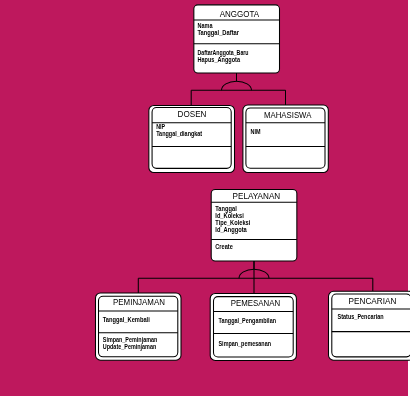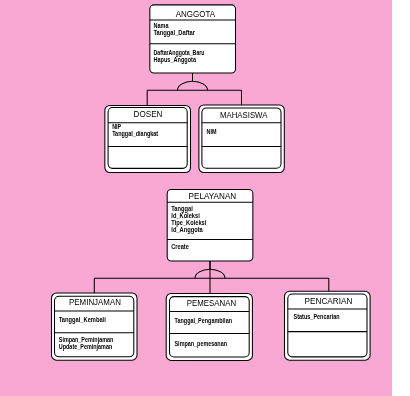--- a/index.html
+++ b/index.html
@@ -1,18 +1,18 @@
 <!DOCTYPE html>
 <html><head>
 <meta charset="utf-8">
 <title>Class Diagram</title>
 <style>
   html,body{margin:0;padding:0;background:#ffffff;}
   body{width:410px;height:396px;overflow:hidden;font-family:"Liberation Sans",sans-serif;}
-  #stage{position:relative;width:392px;height:396px;background:#f9a8d4;}
+  #stage{position:relative;width:364px;height:396px;background:#be185d;padding-left:44px;}
   svg{display:block;}
   .cls-title{font-family:"Liberation Sans",sans-serif;font-size:9px;fill:#000000;text-anchor:middle;}
   .cls-item{font-family:"Liberation Sans",sans-serif;font-size:6.4px;font-weight:bold;fill:#000000;}
   .bx{fill:#ffffff;stroke:#000000;stroke-width:1.05;}
   .bx-outer{fill:#ffffff;stroke:#000000;stroke-width:1.05;}
   .sep{stroke:#000000;stroke-width:1.05;fill:none;}
   .conn{stroke:#000000;stroke-width:1.05;fill:none;}
 </style>
 </head>
 <body>

